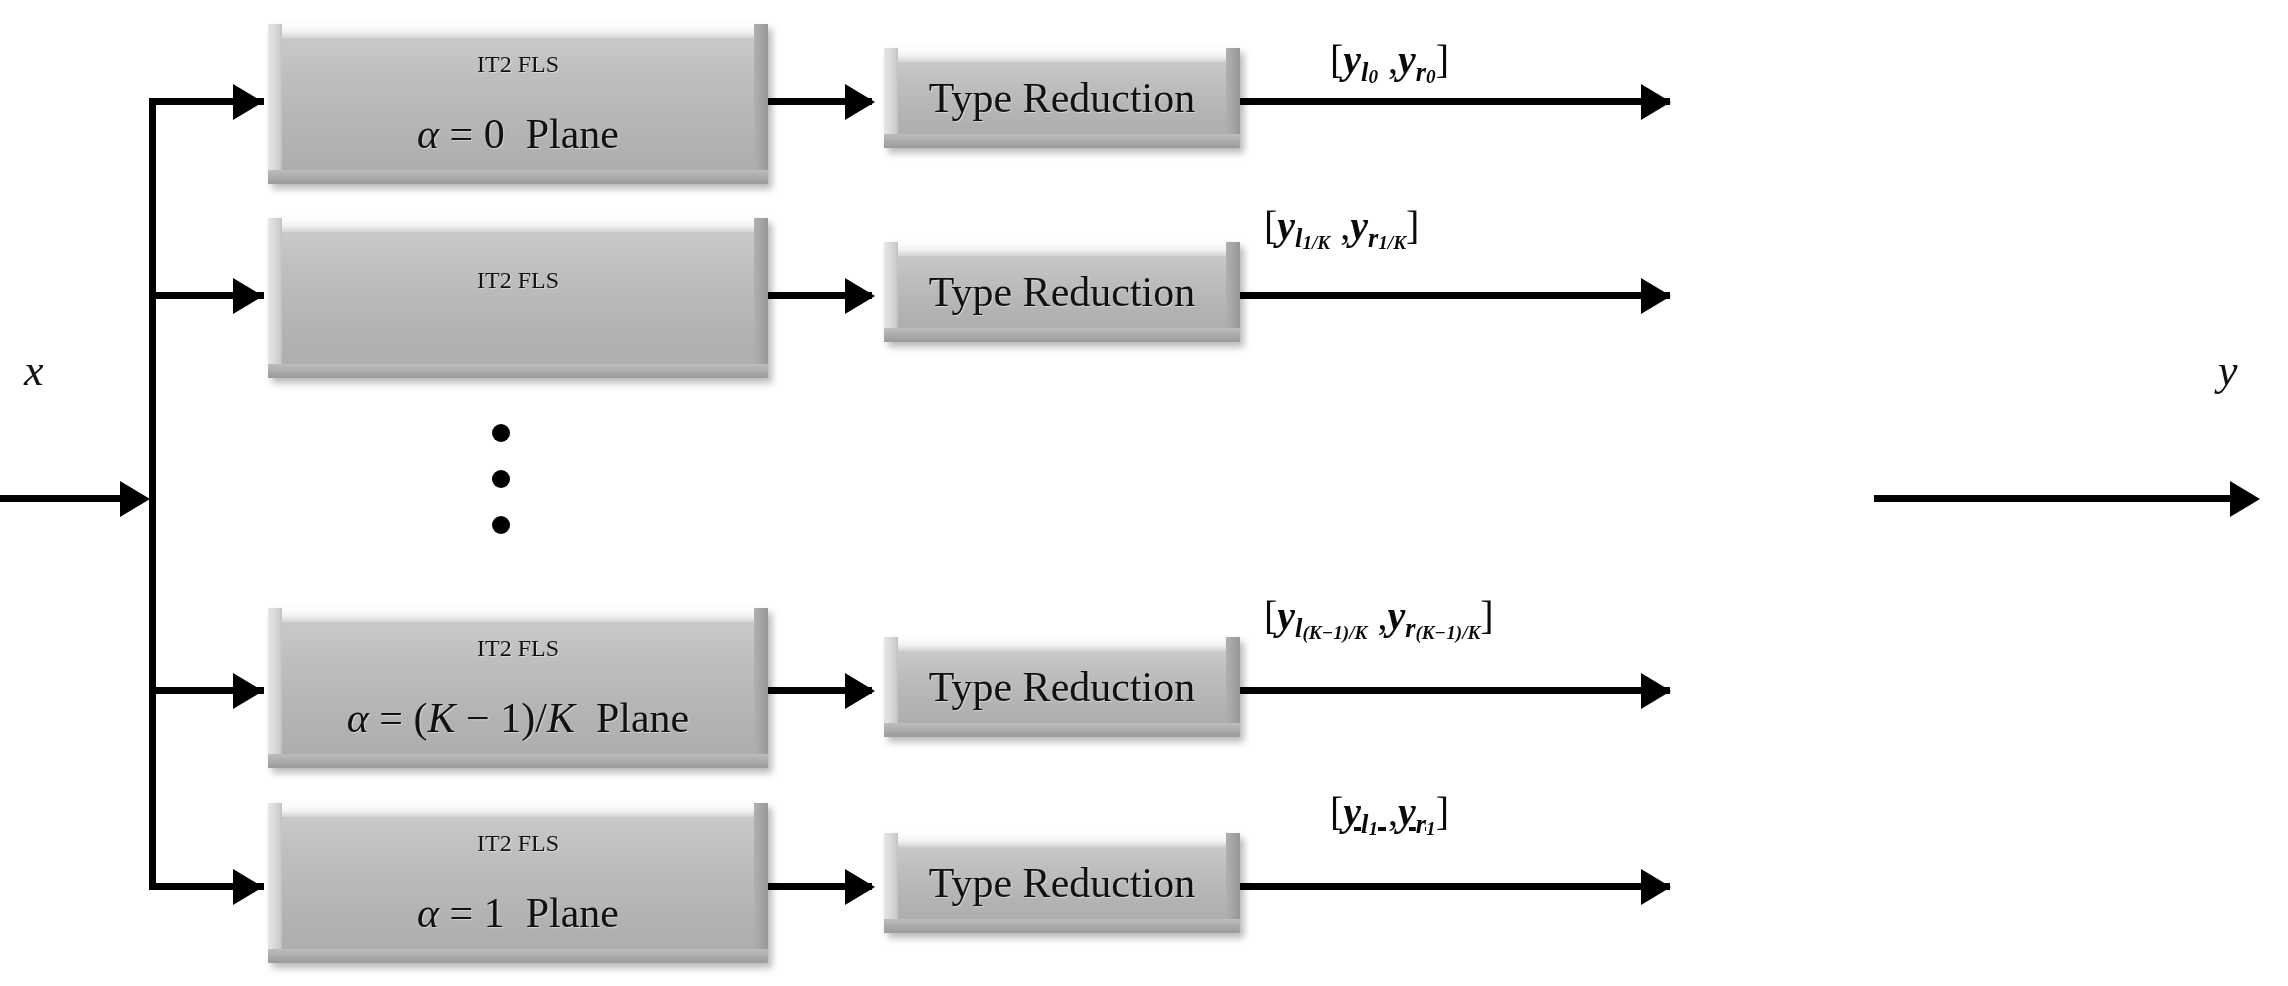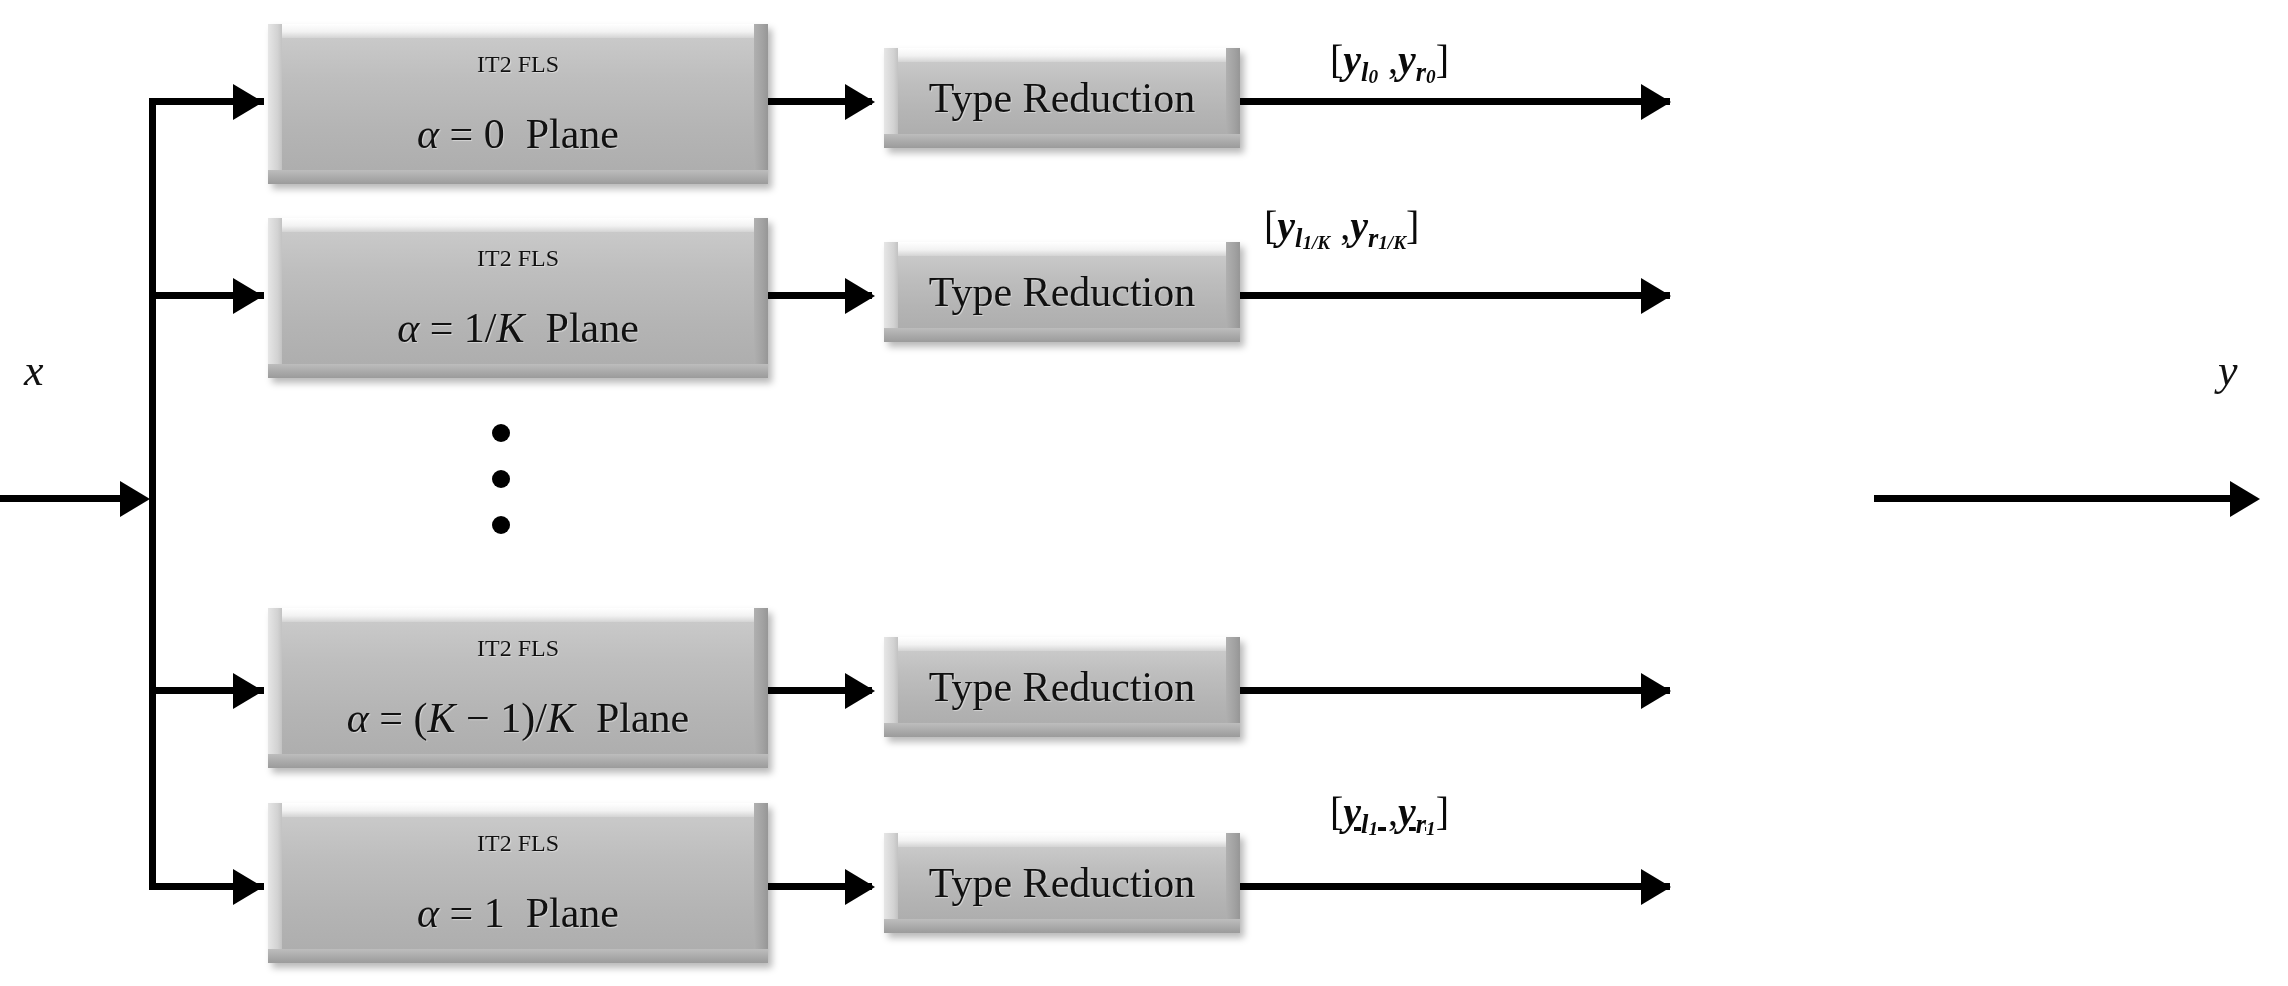--- a/index.html
+++ b/index.html
@@ -188,23 +188,20 @@
         <span class="mi">α</span> = 0&nbsp; Plane
       </div>
     </div>
   </div>
 
   <div class="block fls-block" style="left:268px; top:218px; width:500px; height:160px;">
     <span class="edge-l"></span>
     <span class="edge-r"></span>
     <div class="inner">
       <div class="line1">IT2 FLS</div>
-      <div class="line2">
-        <span class="mi">α</span> = 1/<span class="mi">K</span>&nbsp; Plane
-      </div>
     </div>
   </div>
 
   <div class="block fls-block" style="left:268px; top:608px; width:500px; height:160px;">
     <span class="edge-l"></span>
     <span class="edge-r"></span>
     <div class="inner">
       <div class="line1">IT2 FLS</div>
       <div class="line2">
         <span class="mi">α</span> = (<span class="mi">K</span> − 1)/<span class="mi">K</span>&nbsp; Plane
@@ -286,20 +283,23 @@
   <div class="arrowhead" style="left:1641px; top:869px;"></div>
 
   <div class="ivlabel" style="left:1330px; top:16px;margin-top:20px;">
     <span class="brk">[</span><span class="bv">y</span><span class="s1">l</span><span class="s2">0</span><span class="brk"> ,</span><span class="bv">y</span><span class="s1">r</span><span class="s2">0</span><span class="brk">]</span>
   </div>
 
   <div class="ivlabel" style="left:1264px; top:202px;">
     <span class="brk">[</span><span class="bv">y</span><span class="s1">l</span><span class="s2">1/K</span><span class="brk"> ,</span><span class="bv">y</span><span class="s1">r</span><span class="s2">1/K</span><span class="brk">]</span>
   </div>
 
+  <div class="ivlabel" style="left:1264px; top:592px;">
+    <span class="brk">[</span><span class="bv">y</span><span class="s1">l</span><span class="s2">(K−1)/K</span><span class="brk"> ,</span><span class="bv">y</span><span class="s1">r</span><span class="s2">(K−1)/K</span><span class="brk">]</span>
+  </div>
 
   <div class="ivlabel" style="left:1330px; top:788px;text-decoration:underline;">
     <span class="brk">[</span><span class="bv">y</span><span class="s1">l</span><span class="s2">1</span><span class="brk"> ,</span><span class="bv">y</span><span class="s1">r</span><span class="s2">1</span><span class="brk">]</span>
   </div>
 
 
   <div class="varlabel" style="left:2218px; top:345px;">y</div>
 
   <div class="hline" style="left:1874px; top:495px; width:370px;"></div>
   <div class="arrowhead" style="left:2230px; top:481px;"></div>

